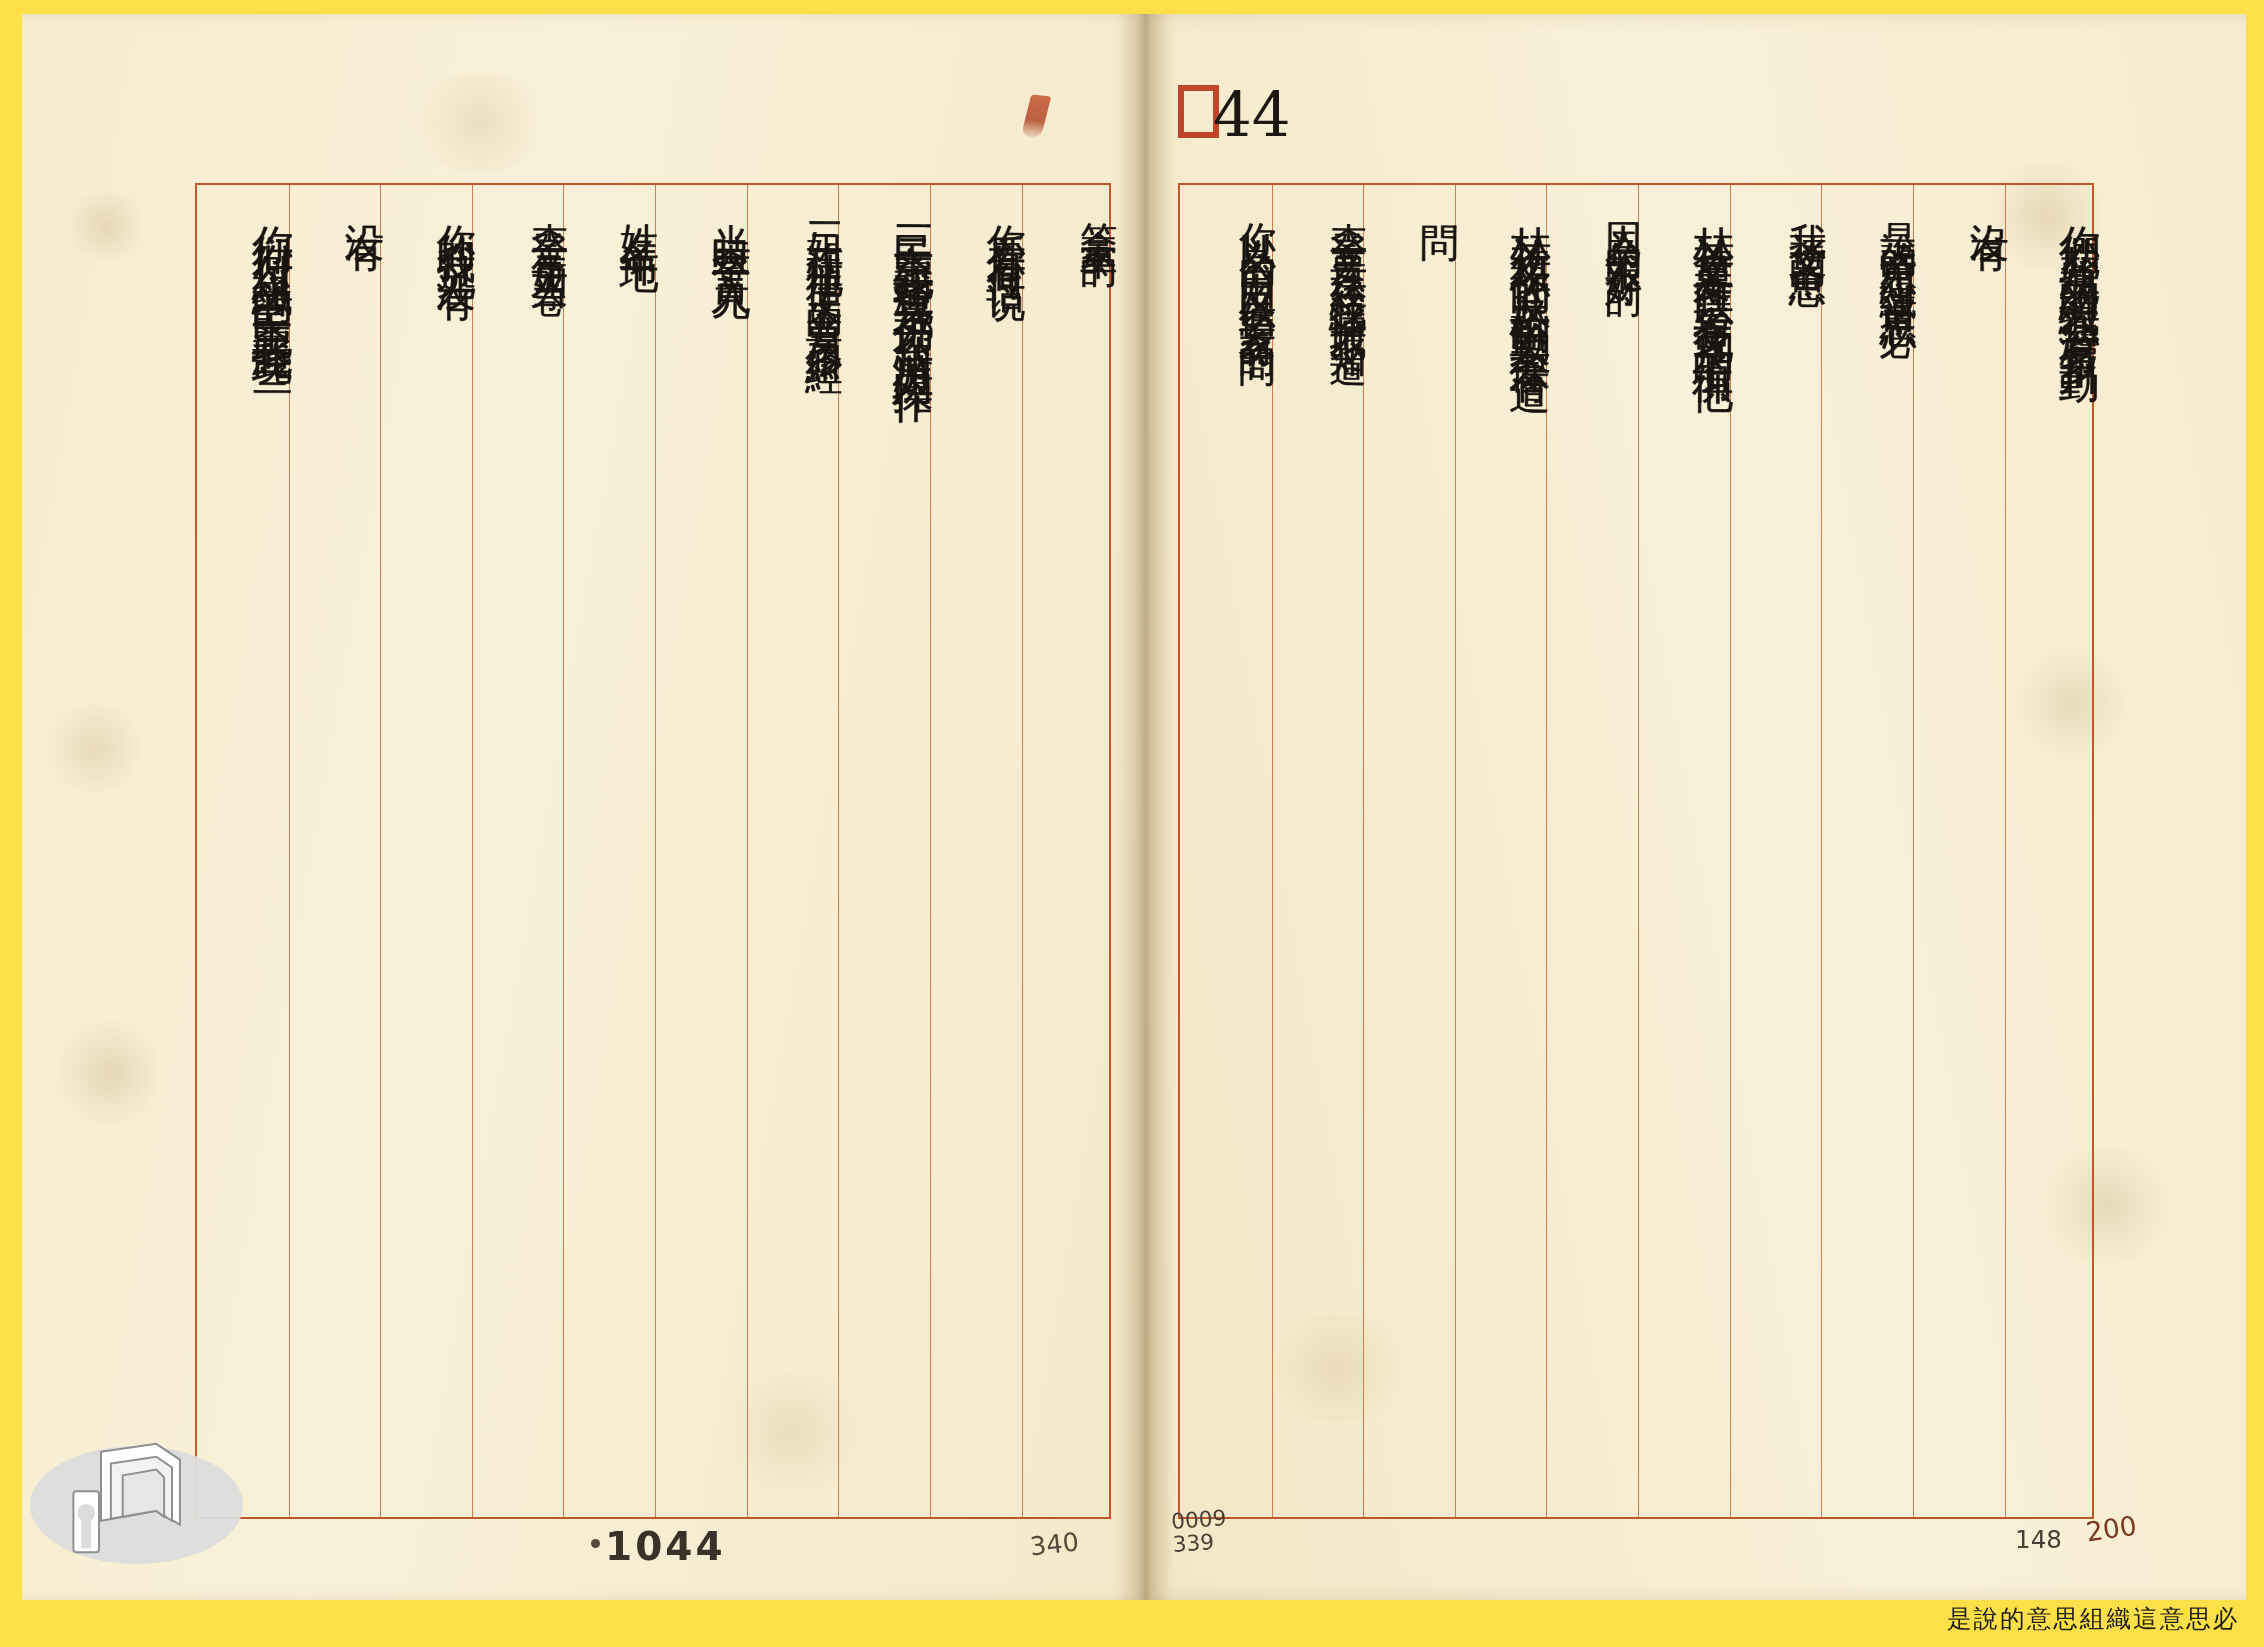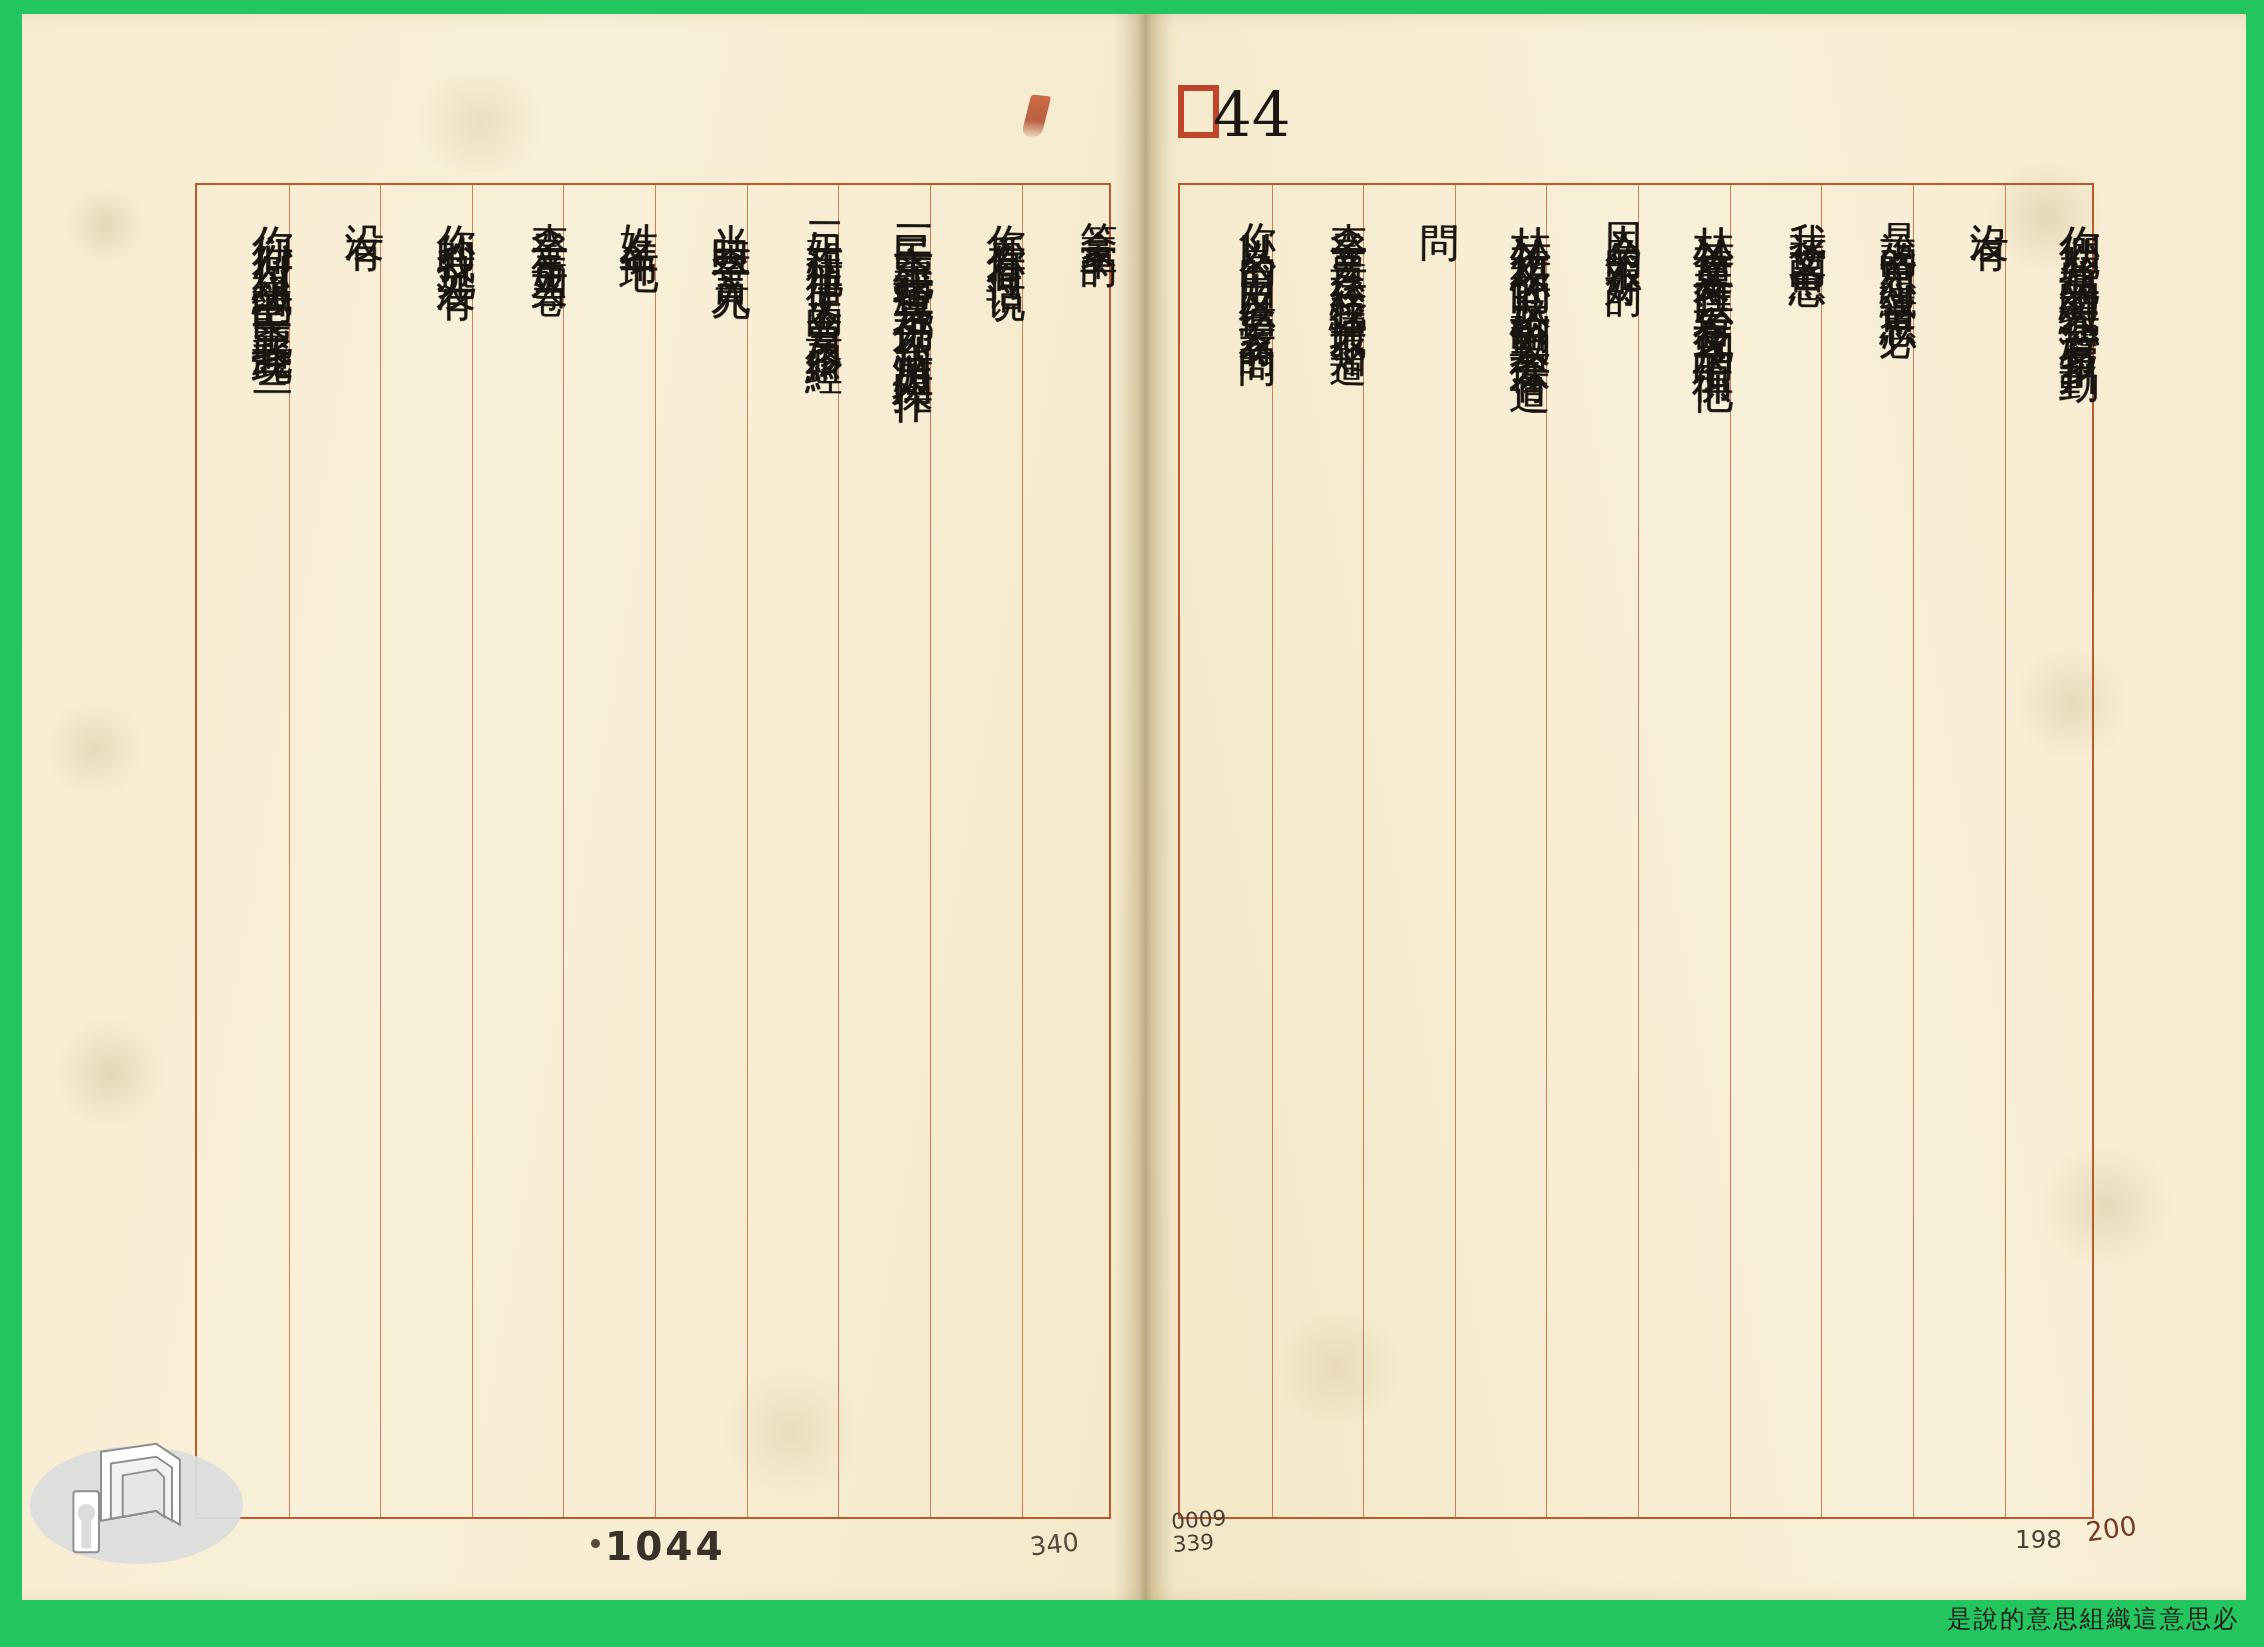--- a/index.html
+++ b/index.html
@@ -13,21 +13,21 @@
     position: relative;
     overflow: hidden;
     font-family: "DejaVu Sans", sans-serif;
   }
 
   
   #scan {
     position: absolute;
     left: 0; top: 0;
     width: 2265px; height: 1647px;
-    background: #22c55e;
+    background: #fde047;
   }
 
   
   .paper {
     position: absolute;
     background: #f7eed3;
   }
   #paper-left {
     left: 21.7px; top: 13.8px;
     width: 1123px; height: 1586px;
@@ -284,21 +284,21 @@
     <div class="col colB ink" style="left:100px;">李登言要连後給我详情我不知道</div>
     <div class="col colB ink" style="left:8.9px;">你以為的自由及以信要家有的問</div>
   </div>
 
   <div id="pagenum-dot"></div>
   <div class="annot" id="page-number">1044</div>
 
   <div class="annot" id="annot-340">340</div>
   <div class="annot" id="annot-0009" style="white-space:pre;">0009
 339</div>
-  <div class="annot" id="annot-198">198</div>
+  <div class="annot" id="annot-198">148</div>
   <div class="annot" id="annot-200">200</div>
 
   <div id="archive-logo">
     <div class="oval"></div>
     <svg width="213" height="148" viewBox="0 0 216 150" style="position:absolute;left:0;top:0;">
 
       <g fill="#ffffff" stroke="#8f8f8f" stroke-width="2">
         <path d="M72 22 L128 14 L152 30 L152 96 L128 82 L72 92 Z"></path>
         <path d="M82 34 L128 27 L144 38 L144 92 L128 82 L82 90 Z" fill="#f2f2f2"></path>
         <path d="M94 46 L128 40 L136 48 L136 88 L128 82 L94 88 Z" fill="#e6e6e6"></path>

